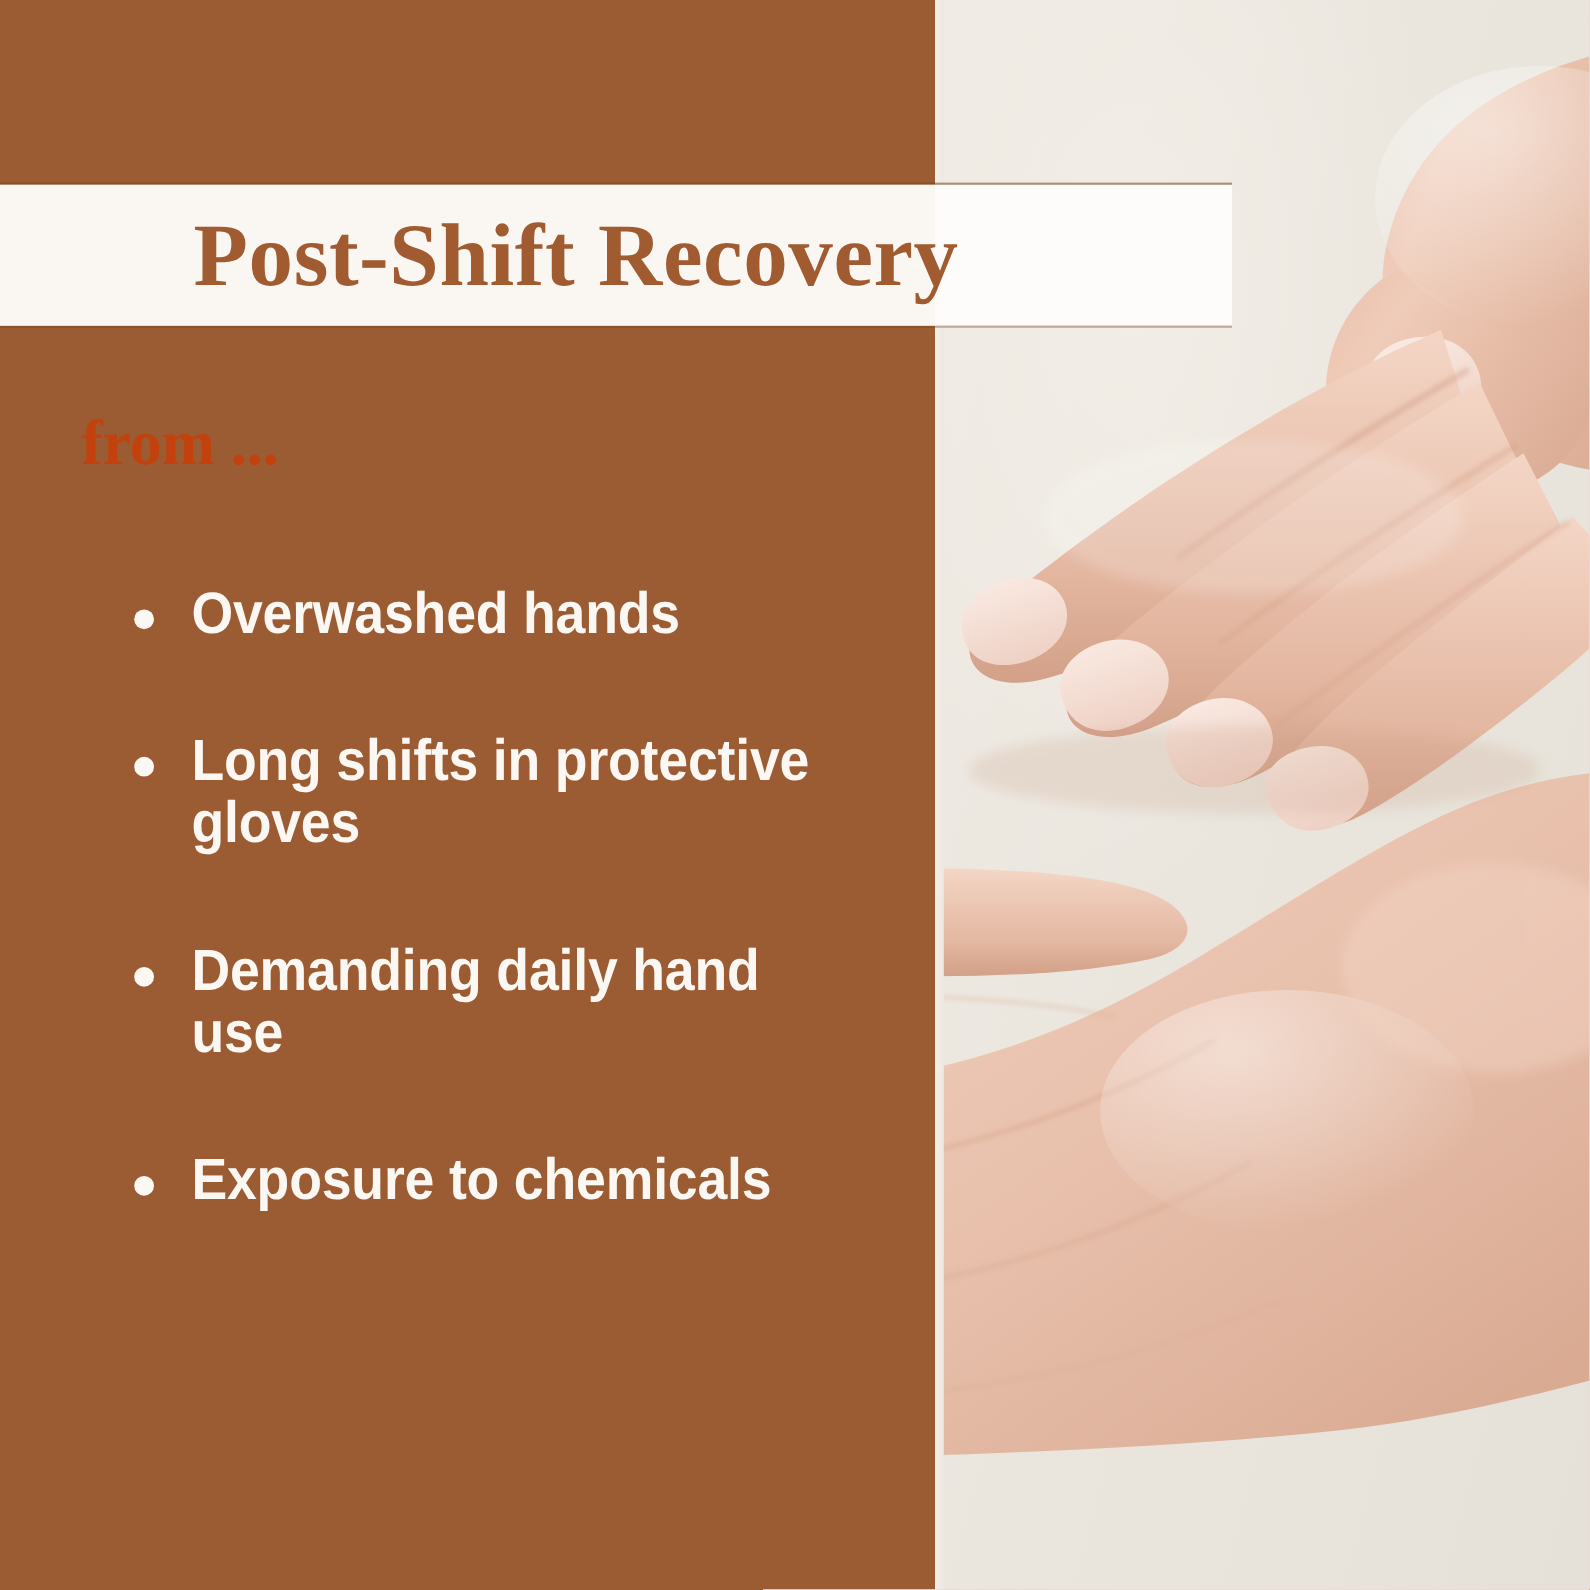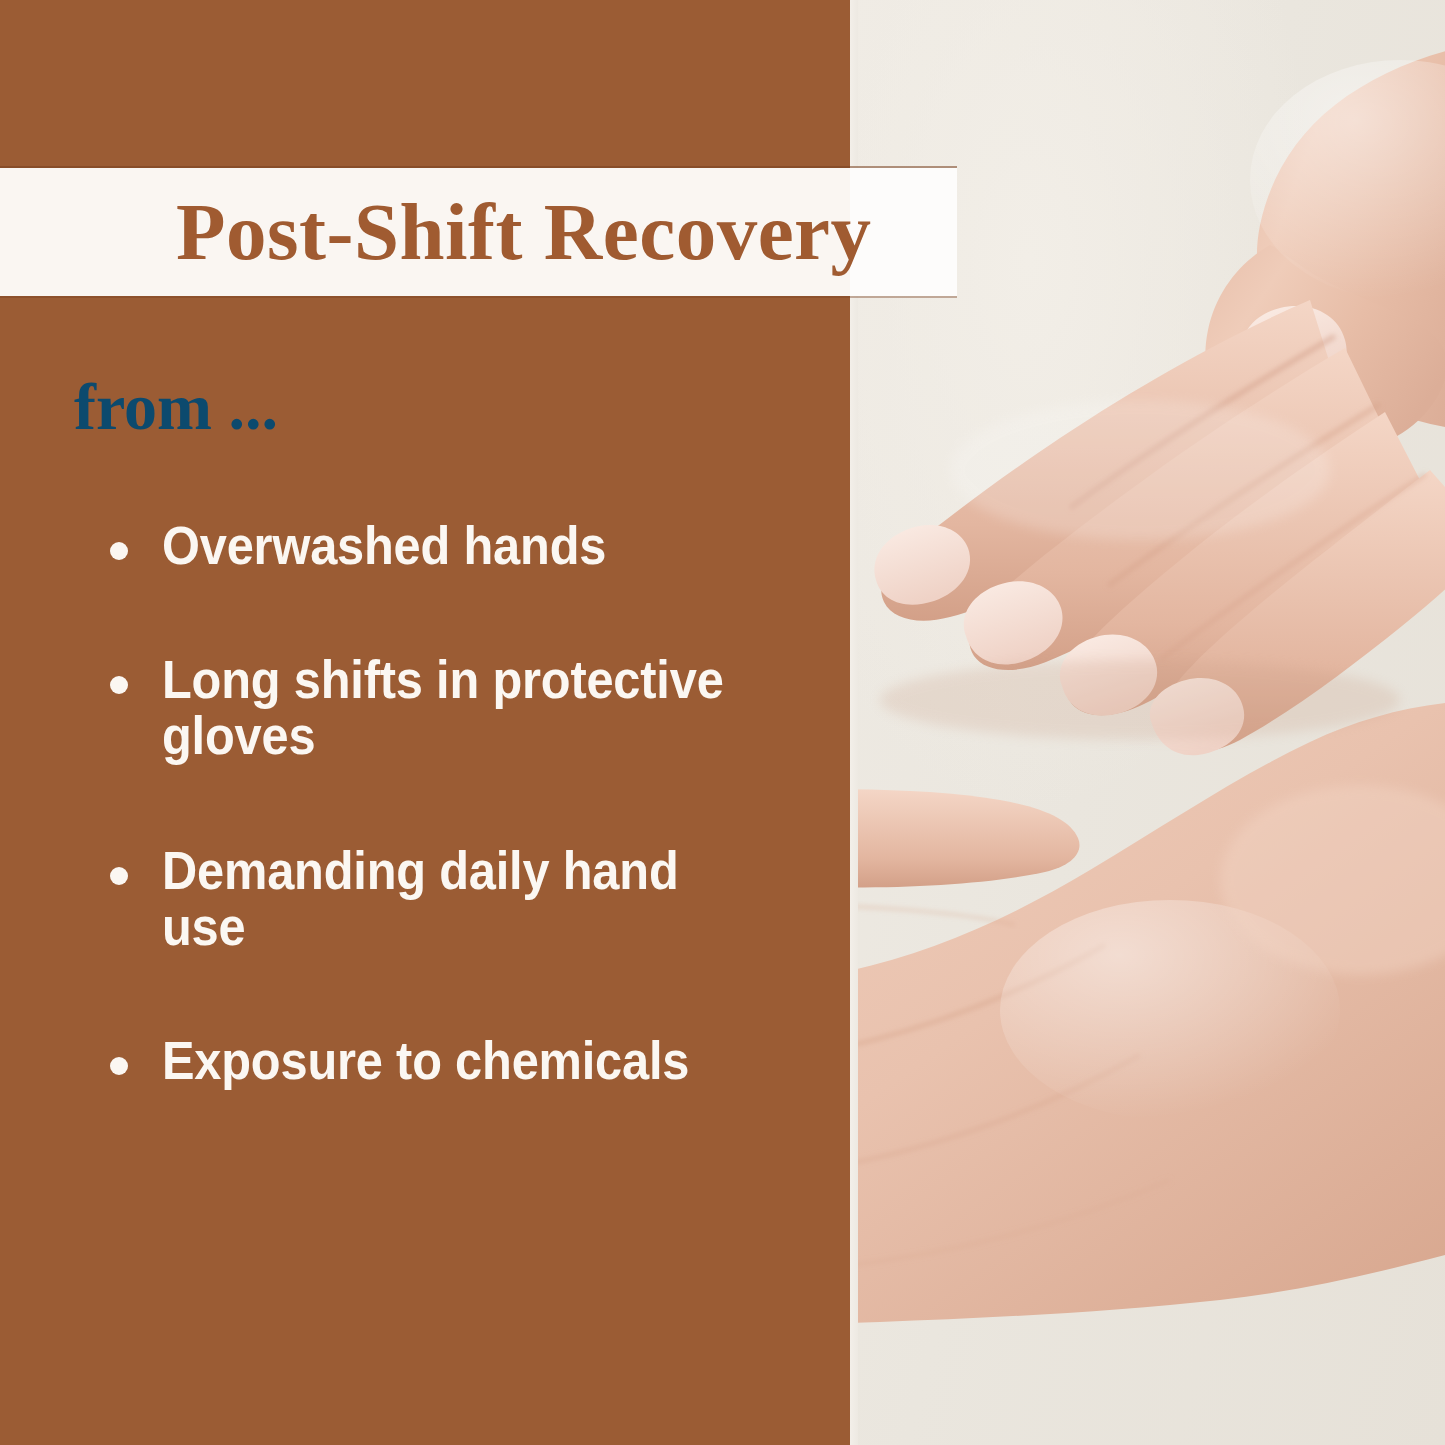--- a/index.html
+++ b/index.html
@@ -66,21 +66,21 @@
     height: 1445px;
     background: #9B5C34;
     z-index: 2;
   }
 
   
   .title-band {
     position: absolute;
     left: 0;
     top: 168px;
-    width: 957px;
+    width: 1120px;
     height: 128px;
     z-index: 5;
     background: #FDFCFB;
     box-shadow: 0 -2px 0 0 rgba(120, 65, 32, 0.55),
                 0  2px 0 0 rgba(120, 65, 32, 0.40);
   }
   
   .title-band::before {
     content: "";
     position: absolute;
@@ -114,33 +114,33 @@
     pointer-events: none;
   }
   .left-content > * { pointer-events: auto; }
 
   .from-label {
     position: absolute;
     left: 74px;
     top: 374px;
     font-family: "Liberation Serif", "DejaVu Serif", serif;
     font-weight: 700;
-    font-size: 66px;
+    font-size: 58px;
     line-height: 1;
-    color: #0c4a6e;
+    color: #c2410c;
     white-space: nowrap;
     text-align: center;
   }
 
   .bullet-list {
     position: absolute;
     left: 100px;
     top: 518px;
     width: 690px;
-    margin: 0;
+    margin: 12px;
     padding: 0;
     list-style: none;
   }
 
   .bullet-item {
     position: relative;
     padding-left: 62px;
     margin-bottom: 78px;
     font-family: "Liberation Sans Narrow", "Liberation Sans", sans-serif;
     font-weight: 600;

